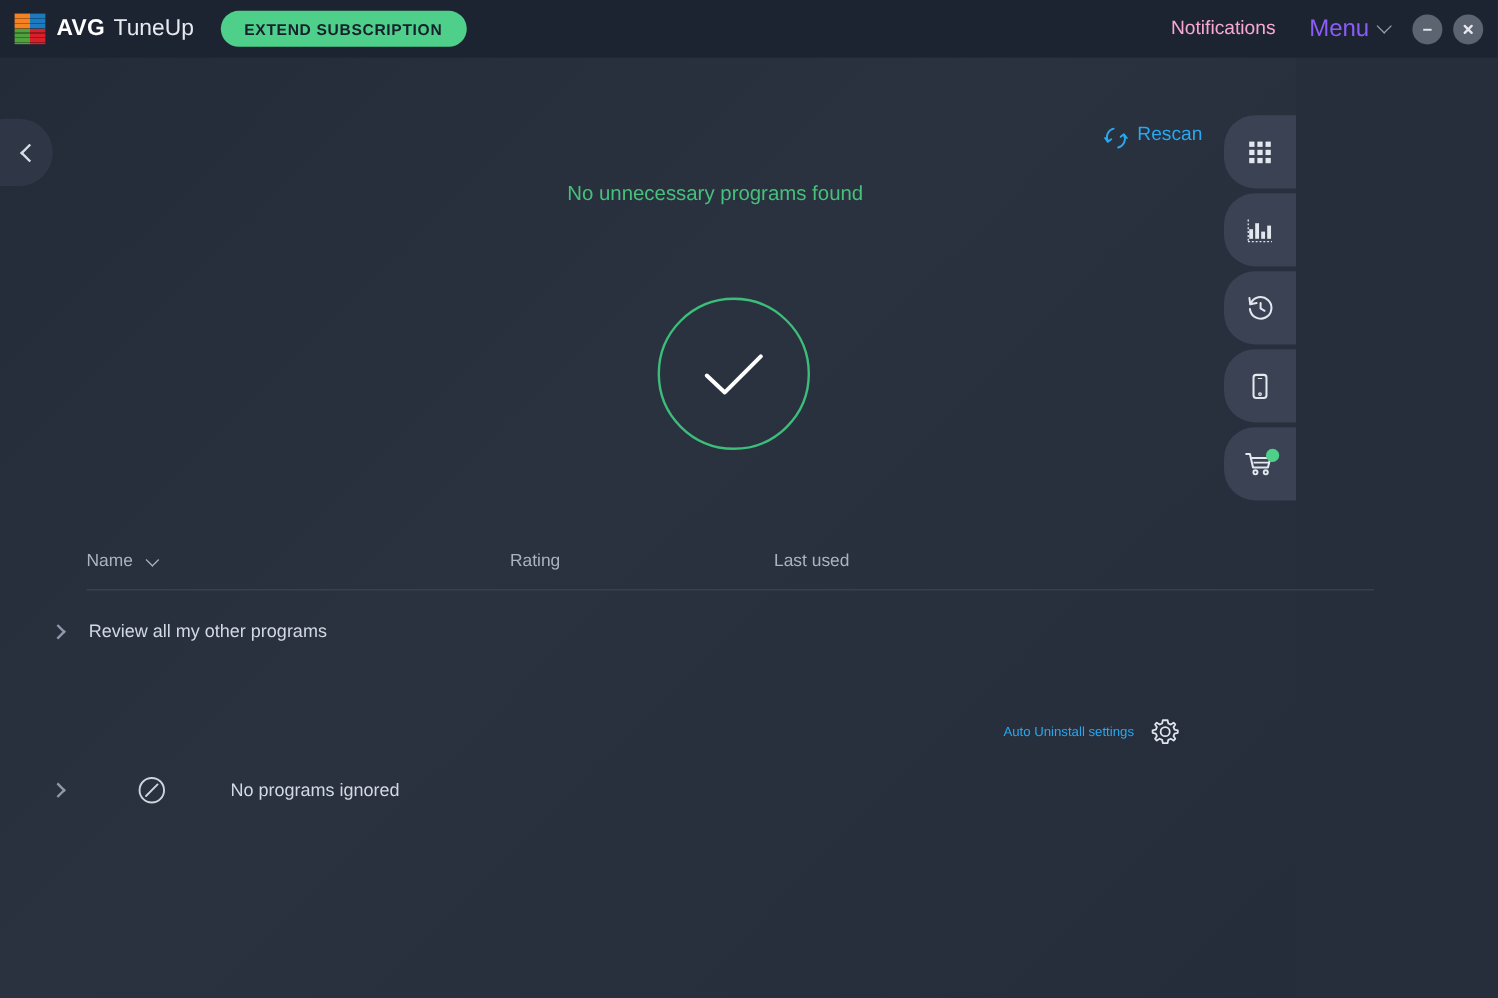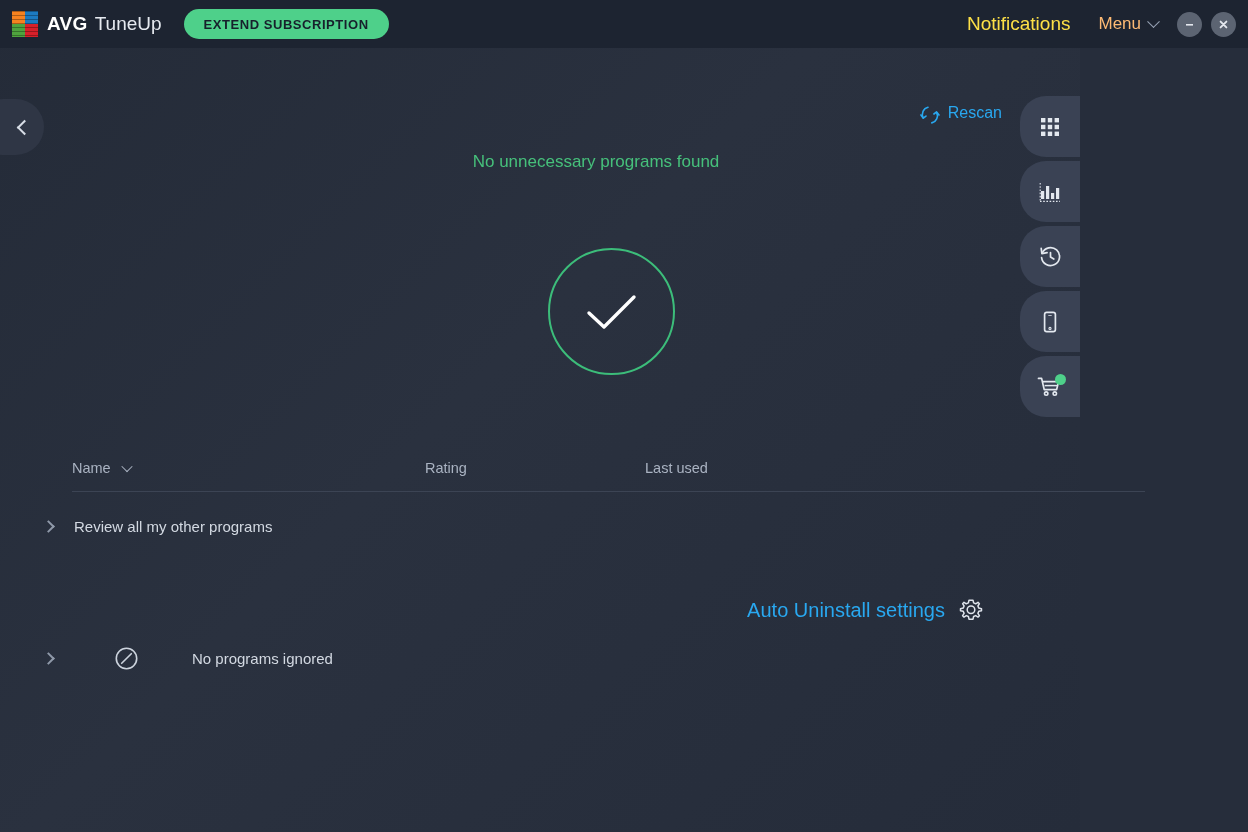--- a/index.html
+++ b/index.html
@@ -63,25 +63,25 @@
     letter-spacing: .55px;
     display: flex; align-items: center; justify-content: center;
     border: none; cursor: pointer;
     font-family: "Liberation Sans", sans-serif;
   }
   .tb-right {
     margin-left: auto; display: flex; align-items: center; gap: 0;
     padding-right: 12px;
   }
   .tb-link {
-    color: #fde047; font-size: 19px; cursor: pointer;
+    color: #f9a8d4; font-size: 16px; cursor: pointer;
     padding: 0 14px;
   }
   .tb-menu {
-    color: #fdba74; font-size: 17px; cursor: pointer;
+    color: #8b5cf6; font-size: 20px; cursor: pointer;
     display: flex; align-items: center; gap: 8px; padding: 0 10px 0 14px; justify-content: space-between;
   }
   .caret-dn {
     width: 9px; height: 9px;
     border-right: 1.6px solid #97a2b4;
     border-bottom: 1.6px solid #97a2b4;
     transform: rotate(45deg) translate(-2px,-2px);
   }
   .win-btn {
     width: 25px; height: 25px; border-radius: 50%;
@@ -191,21 +191,21 @@
   .row-label { color: #d3d9e2; font-size: 15px; }
 
   .row-review { top: 518px; }
   .row-trashed { top: 594px; }
   .row-ignored { top: 646px; gap: 40px; }
 
   .auto-uninstall {
     position: absolute; right: 96px; top: 597px;
     display: flex; align-items: center; gap: 13px; cursor: pointer;
   }
-  .auto-uninstall-label { color: #29a8f0; font-size: 20px; }
+  .auto-uninstall-label { color: #29a8f0; font-size: 11px; }
 </style>
 </head>
 <body>
 
 <div id="app">
 
   <div class="titlebar">
     <div class="brand">
       <div class="avg-logo">
         <i class="q1"></i>

